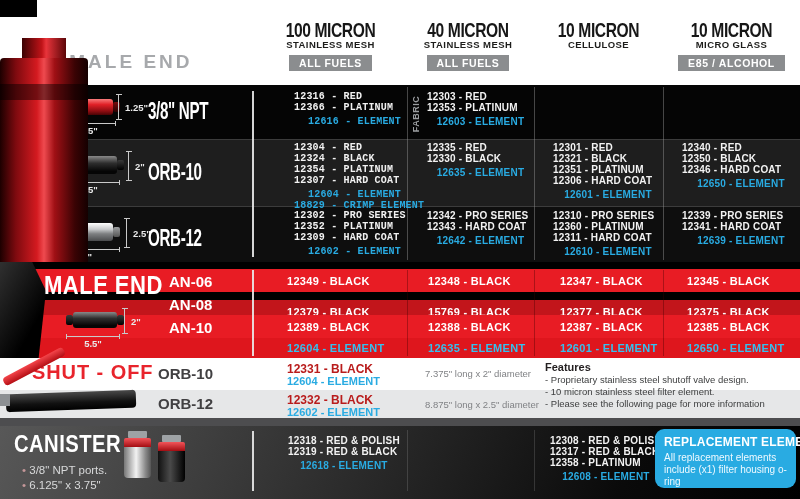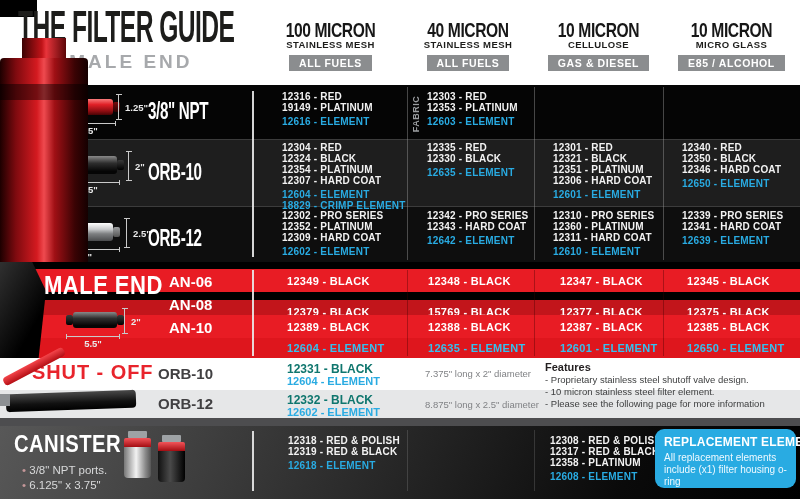--- a/index.html
+++ b/index.html
@@ -15,34 +15,34 @@
   .colh{position:absolute;top:21px;text-align:center;}
   .ch0{left:254px;width:153px;} .ch1{left:402px;width:132px;} .ch2{left:534px;width:129px;} .ch3{left:663px;width:137px;}
   .micron{display:block;font-size:20px;font-weight:bold;color:#171717;letter-spacing:-0.5px;line-height:19px;transform:scaleX(0.78);}
   .media{display:block;font-size:9.5px;font-weight:bold;color:#1d1d1b;letter-spacing:.4px;line-height:10px;}
   .fuel-badge{display:inline-block;background:#8b8d8f;color:#fff;font-size:10.5px;font-weight:bold;
         letter-spacing:.6px;padding:2px 10px;margin-top:5px;}
 
   
   .part-line{font-size:10px;font-weight:bold;color:#f2f2f2;line-height:11px;letter-spacing:.2px;white-space:nowrap;}
   .el-block{margin-top:3px;}
-  .element-line{font-size:10px;font-weight:bold;color:#29abe2;line-height:11px;letter-spacing:.2px;white-space:nowrap;}
+  .element-line{font-size:10px;font-weight:bold;color:#29abe2;line-height:11px;letter-spacing:.2px;white-space:nowrap;text-align:center;}
   .dim-label{font-size:9.5px;font-weight:bold;color:#e9e9e9;white-space:nowrap;}
 
   
   .female{position:absolute;left:0;top:85px;width:800px;height:177px;background:#060606;}
   .fr{position:absolute;left:0;right:0;}
   .fr1{top:0;height:54px;background:#050505;}
   .fr2{top:54px;height:67px;background:#1e1e1e;}
   .fr3{top:121px;height:56px;background:#0e0e0e;}
   .rsep{position:absolute;left:0;right:0;height:1px;background:#3c3c3c;}
   .cdiv{position:absolute;width:1px;top:2px;bottom:2px;background:rgba(150,150,150,.45);}
   .vline{position:absolute;left:252px;width:2px;background:rgba(235,235,235,.9);}
   .fcell{position:absolute;box-sizing:border-box;padding-top:6px;}
-  .fc0{left:250px;width:153px;padding-left:32px;} .fc1{left:407px;width:127px;padding-left:20px;}
+  .fc0{left:262px;width:153px;padding-left:32px;font-family:Liberation Mono, monospace;} .fc1{left:407px;width:127px;padding-left:20px;}
   .fc2{left:534px;width:129px;padding-left:19px;} .fc3{left:663px;width:137px;padding-left:19px;}
   .rr1{top:0;height:54px;} .rr2{top:54px;height:67px;padding-top:3px!important;} .rr3{top:121px;height:44px;padding-top:4px!important;}
   .frow-name{position:absolute;font-size:23px;font-weight:bold;color:#fff;letter-spacing:-0.5px;}
   .frow-name .condensed{transform:scaleX(0.66);}
   .fabric-note{position:absolute;left:398px;top:24px;font-size:9px;font-weight:bold;color:#9b9da0;
         letter-spacing:.5px;transform:rotate(-90deg);}
 
   
   .mini-filter{position:absolute;display:flex;align-items:center;}
   .mf-cap{width:7px;height:10px;border-radius:2px;}
@@ -86,21 +86,21 @@
   .male-fitting{position:absolute;left:0;top:0;width:46px;height:96px;background:linear-gradient(120deg,#303030,#000 70%);
         clip-path:polygon(0 0,70% 0,100% 30%,84% 100%,0 100%);}
 
   
   .shutoff{position:absolute;left:0;top:358px;width:800px;height:68px;background:#fff;}
   .srow1{position:absolute;left:0;right:0;top:32px;height:28px;background:#e6e7e8;}
   .sbar{position:absolute;left:0;right:0;top:60px;height:8px;background:#4d4d4f;}
   .shut-title{position:absolute;left:32px;top:2px;font-size:21px;font-weight:bold;color:#e8242c;letter-spacing:1px;}
   .slabel{position:absolute;left:158px;font-size:15px;font-weight:bold;color:#414042;}
   .sl0{top:7px;} .sl1{top:37px;}
-  .spart{position:absolute;left:287px;font-size:12px;font-weight:bold;color:#0f766e;white-space:nowrap;}
+  .spart{position:absolute;left:287px;font-size:12px;font-weight:bold;color:#b91c1c;white-space:nowrap;}
   .sel{position:absolute;left:287px;font-size:11px;font-weight:bold;color:#29abe2;white-space:nowrap;}
   .sp0{top:4px;} .se0{top:17px;} .sp1{top:35px;text-align:center;} .se1{top:48px;}
   .sdim{position:absolute;left:425px;font-size:9.5px;color:#808285;white-space:nowrap;}
   .sd0{top:10px;} .sd1{top:41px;}
   .features{position:absolute;left:545px;top:3px;}
   .features-title{font-size:11px;font-weight:bold;color:#231f20;line-height:13px;}
   .feature-line{font-size:9.5px;color:#3f4041;line-height:12px;white-space:nowrap;}
   .valve-body{position:absolute;left:6px;top:34px;width:130px;height:18px;border-radius:4px;
         background:linear-gradient(180deg,#4a4a4a,#111 60%,#000);transform:rotate(-2deg);}
   .valve-handle{position:absolute;left:4px;top:20px;width:68px;height:9px;border-radius:4px;
@@ -131,37 +131,35 @@
   .callout::before{content:'';position:absolute;left:-8px;bottom:9px;border:8px solid transparent;border-right-color:#29abe2;}
   .callout-title{font-size:12px;font-weight:bold;color:#fff;letter-spacing:.2px;white-space:nowrap;}
   .callout-body{font-size:10px;color:#eef9ff;line-height:12px;margin-top:3px;}
 </style>
 </head>
 <body>
 
 <div class="page">
 
   <div class="corner"></div>
-  <div class="title"><span class="condensed">THE FILTER GUIDE</span></div>
   <div class="subtitle">FEMALE END</div>
 
   <div class="colh ch0">
     <span class="micron">100 MICRON</span>
     <span class="media">STAINLESS MESH</span>
     <span class="fuel-badge">ALL FUELS</span>
   </div>
   <div class="colh ch1">
     <span class="micron">40 MICRON</span>
     <span class="media">STAINLESS MESH</span>
     <span class="fuel-badge">ALL FUELS</span>
   </div>
   <div class="colh ch2">
     <span class="micron">10 MICRON</span>
     <span class="media">CELLULOSE</span>
-    <span class="fuel-badge">GAS &amp; DIESEL</span>
   </div>
   <div class="colh ch3">
     <span class="micron">10 MICRON</span>
     <span class="media">MICRO GLASS</span>
     <span class="fuel-badge">E85 / ALCOHOL</span>
   </div>
 
   <div class="red-tube"></div>
 
   <section class="female">
@@ -210,21 +208,21 @@
     <div class="vdim" style="left:124px;top:133px;height:28px">
         <span class="dim-label">2.5"</span>
       </div>
     <div class="hdim" style="left:54px;top:162px;width:64px">
         <span class="dim-label">7"</span>
       </div>
     <div class="frow-name" style="left:148px;top:140px"><span class="condensed">ORB-12</span></div>
 
     <div class="fcell fc0 rr1">
         <div class="part-line">12316 - RED</div>
-        <div class="part-line">19149 - PLATINUM</div>
+        <div class="part-line">12366 - PLATINUM</div>
         <div class="el-block">
           <div class="element-line">12616 - ELEMENT</div>
         </div>
       </div>
     <div class="fcell fc1 rr1">
         <div class="part-line">12303 - RED</div>
         <div class="part-line">12353 - PLATINUM</div>
         <div class="el-block">
           <div class="element-line">12603 - ELEMENT</div>
         </div>

